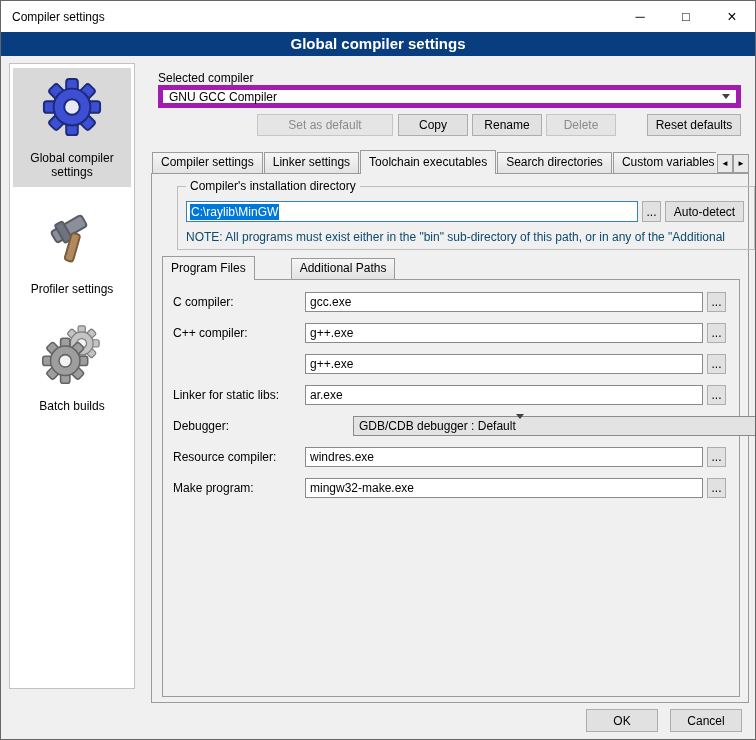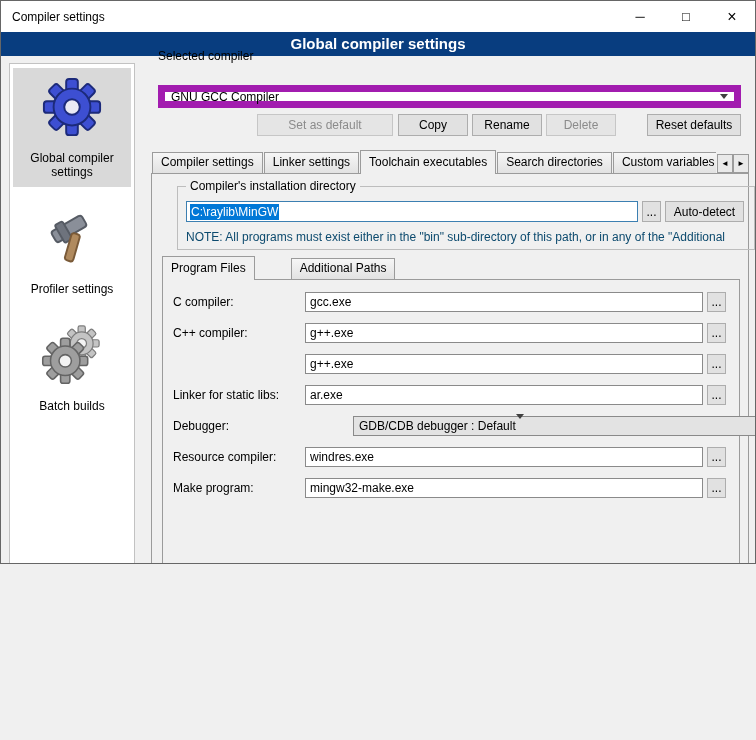--- a/index.html
+++ b/index.html
@@ -5,21 +5,21 @@
   * { box-sizing: border-box; margin: 0; padding: 0; }
   html, body { width: 756px; height: 740px; }
   body {
     font-family: "Liberation Sans", sans-serif;
     font-size: 12px;
     color: #000;
     background: #f0f0f0;
   }
   .window {
     position: relative;
-    width: 756px; height: 564px;
+    width: 756px; height: 740px;
     background: #f0f0f0;
     border: 1px solid #666;
     overflow: hidden;
   }
   
   .titlebar {
     position: absolute; left: 0; top: 0; right: 0; height: 31px;
     background: #ffffff;
     display: flex; align-items: center;
   }
@@ -47,24 +47,24 @@
   }
   .side-item {
     display: flex; flex-direction: column; align-items: center;
     text-align: center; padding: 8px 2px 8px 2px; margin-bottom: 12px;
     cursor: default;
   }
   .side-item.selected { background: #d9d9d9; }
   .side-icon { width: 62px; height: 62px; margin-bottom: 13px; }
   .side-label { line-height: 14px; }
   
-  .sc-label { position: absolute; left: 157px; top: 48px; }
+  .sc-label { position: absolute; left: 157px; top: 70px; }
   .combo {
     position: absolute;
-    background: #fff; border: 7px solid #a21caf;
+    background: #fff; border: 5px solid #a21caf;
     display: flex; align-items: center; padding-left: 6px;
     cursor: default;
   }
   .combo.main { left: 157px; top: 84px; width: 583px; height: 23px; }
   .combo .arrowbox {
     position: absolute; right: 5px; top: 50%; transform: translateY(-50%);
     width: 10px; height: 10px; display: flex; align-items: center; justify-content: center;
   }
   .tri-down {
     width: 0; height: 0;

